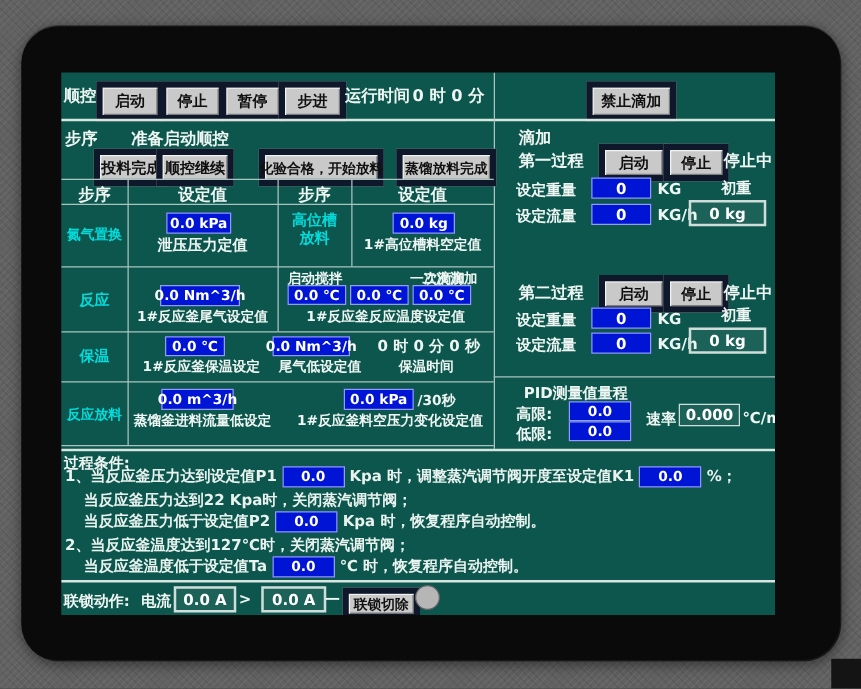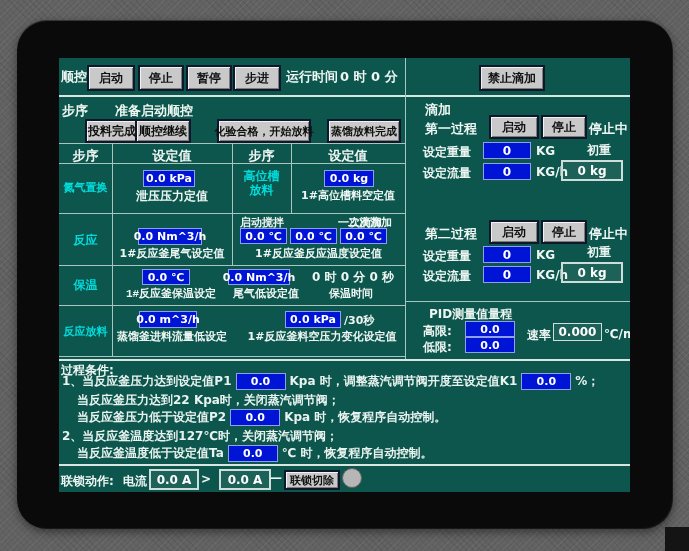--- a/index.html
+++ b/index.html
@@ -4,31 +4,31 @@
 <style>
   html,body{margin:0;padding:0;background:#4a4a4a;}
   .stage{position:relative;width:689px;height:551px;overflow:hidden;
     background-color:#616161;
     background-image:repeating-linear-gradient(315deg,rgba(255,255,255,0.05) 0 1px,transparent 1px 4px),
                      repeating-linear-gradient(45deg,rgba(0,0,0,0.07) 0 1px,transparent 1px 5px);
     font-family:"DejaVu Sans",sans-serif;}
   .bezel{position:absolute;left:17px;top:20px;width:656px;height:509px;background:#0a0a0a;
     border-radius:30px;box-shadow:inset 0 1px 0 rgba(255,255,255,0.18),inset -1px -1px 0 rgba(255,255,255,0.06),0 3px 10px rgba(0,0,0,0.45);}
   .corner-block{position:absolute;right:0;bottom:0;width:24px;height:24px;background:#141414;}
-  .screen{position:absolute;left:59px;top:58px;width:571px;height:434px;background:#0d564d;overflow:hidden;}
+  .screen{position:absolute;left:49px;top:58px;width:571px;height:434px;background:#0d564d;overflow:hidden;}
   .hline{position:absolute;height:1px;background:#aac4bf;}
   .hline.bright{height:2px;background:#d8e6e2;}
   .vline{position:absolute;width:1px;background:#aac4bf;}
   .lbl{position:absolute;color:#eef6f3;font-size:12px;font-weight:bold;white-space:nowrap;}
   .ctr{text-align:center;}
   .cyan{color:#00dcdc;}
   .fs11{font-size:11px;}
   .fs13{font-size:13px;}
   .btn{position:absolute;background:#c9c9c9;color:#101010;font-size:12px;font-weight:bold;
-    display:flex;align-items:center;justify-content:center;border:2px solid #0f172a;
+    display:flex;align-items:center;justify-content:center;border:5px solid #0f172a;
     box-shadow:inset 1px 1px 0 #f2f2f2,inset -1px -1px 0 #7d7d7d;white-space:nowrap;cursor:pointer;}
   .bfield{position:absolute;background:#0014d6;color:#ffffff;font-size:11px;font-weight:bold;
     display:flex;align-items:center;justify-content:center;border:1px solid #8fa0e8;white-space:nowrap;}
   .obox{position:absolute;background:rgba(235,245,242,0.08);color:#ffffff;font-size:12px;font-weight:bold;
     display:flex;align-items:center;justify-content:center;border:2px solid #cfdeda;white-space:nowrap;}
   .cond-line{position:absolute;display:flex;align-items:center;gap:4px;color:#e8f2ef;
     font-size:12px;font-weight:bold;white-space:nowrap;}
   .cond-line .cfield{width:48px;height:15px;background:#0014d6;border:1px solid #8fa0e8;color:#fff;
     display:flex;align-items:center;justify-content:center;font-size:11px;font-weight:bold;}
   .circle{position:absolute;width:18px;height:18px;border-radius:50%;background:#b6b6b6;border:1px solid #636363;}
@@ -96,21 +96,21 @@
     <div class="lbl ctr fs11" style="left:178px;top:157px;width:50px;">启动搅拌</div>
     <div class="lbl ctr fs11" style="left:233px;top:157px;width:50px;margin-left:43px;">一次滴加</div>
     <div class="lbl ctr fs11" style="left:285px;top:157px;width:52px;">二次滴加</div>
     <div class="bfield" style="left:181px;top:170px;width:45px;height:14px;">0.0 ℃</div>
     <div class="bfield" style="left:231px;top:170px;width:45px;height:14px;">0.0 ℃</div>
     <div class="bfield" style="left:281px;top:170px;width:45px;height:14px;">0.0 ℃</div>
     <div class="lbl ctr fs11" style="left:173px;top:188px;width:173px;">1#反应釜反应温度设定值</div>
 
     <div class="lbl ctr cyan" style="left:0;top:219px;width:53px;">保温</div>
     <div class="bfield" style="left:83px;top:211px;width:46px;height:14px;">0.0 ℃</div>
-    <div class="lbl ctr fs11" style="left:53px;top:228px;width:118px;font-family:Liberation Mono, monospace;">1#反应釜保温设定</div>
+    <div class="lbl ctr fs11" style="left:53px;top:228px;width:118px;">1#反应釜保温设定</div>
     <div class="bfield" style="left:169px;top:211px;width:60px;height:14px;">0.0 Nm^3/h</div>
     <div class="lbl ctr fs11" style="left:169px;top:228px;width:76px;">尾气低设定值</div>
     <div class="lbl ctr" style="left:245px;top:211px;width:98px;">0 时 0 分 0 秒</div>
     <div class="lbl ctr fs11" style="left:260px;top:228px;width:64px;">保温时间</div>
 
     <div class="lbl ctr cyan" style="left:0;top:266px;width:53px;font-size:11px;">反应放料</div>
     <div class="bfield" style="left:80px;top:253px;width:56px;height:15px;">0.0 m^3/h</div>
     <div class="lbl ctr fs11" style="left:53px;top:271px;width:120px;">蒸馏釜进料流量低设定</div>
     <div class="bfield" style="left:226px;top:253px;width:54px;height:15px;">0.0 kPa</div>
     <span class="lbl fs11" style="left:285px;top:255px;">/30秒</span>

